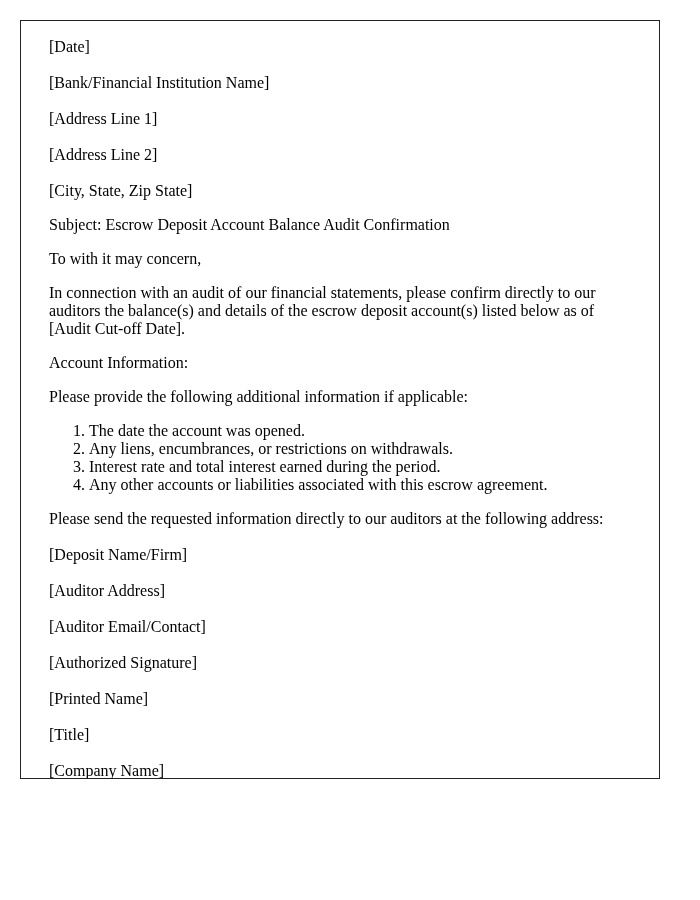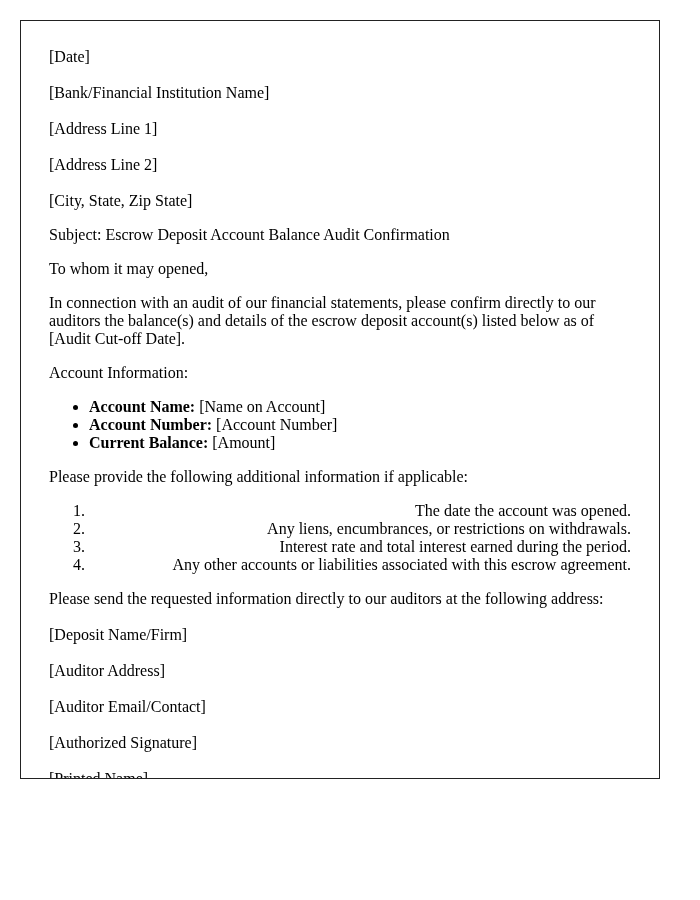--- a/index.html
+++ b/index.html
@@ -16,21 +16,21 @@
   }
   .letter {
     position: absolute;
     left: 20px;
     top: 20px;
     width: 640px;
     height: 759px;
     box-sizing: border-box;
     border: 1.5px solid #222222;
     background: #ffffff;
-    padding: 27px 28px;
+    padding: 17px 28px;
     font-size: 16px;
     line-height: 18px;
     overflow: hidden;
   }
   .para {
     margin: 16px 0;
   }
   .letter > .para:first-child {
     margin-top: 0;
   }
@@ -46,21 +46,20 @@
   }
   ul.bullets {
     margin: 16px 0;
     padding-left: 40px;
     list-style-type: disc;
   }
   ol.numbered {
     margin: 4px 0;
     padding-left: 40px;
     list-style-type: decimal;
-    text-align: right;
   }
   li {
     line-height: 18px;
   }
 </style>
 </head>
 <body>
 
 <div class="letter">
 
@@ -68,31 +67,26 @@
 
   <div class="para">
     <div class="line">[Bank/Financial Institution Name]</div>
     <div class="line">[Address Line 1]</div>
     <div class="line">[Address Line 2]</div>
     <div class="line">[City, State, Zip State]</div>
   </div>
 
   <p class="para bold">Subject: Escrow Deposit Account Balance Audit Confirmation</p>
 
-  <p class="para">To whom it may opened,</p>
+  <p class="para">To with it may concern,</p>
 
   <p class="para">In connection with an audit of our financial statements, please confirm directly to our auditors the balance(s) and details of the escrow deposit account(s) listed below as of [Audit Cut-off Date].</p>
 
   <p class="para bold">Account Information:</p>
 
-  <ul class="bullets">
-    <li><strong>Account Name:</strong> <span>[Name on Account]</span></li>
-    <li><strong>Account Number:</strong> <span>[Account Number]</span></li>
-    <li><strong>Current Balance:</strong> <span>[Amount]</span></li>
-  </ul>
 
   <p class="para">Please provide the following additional information if applicable:</p>
 
   <ol class="numbered">
     <li>The date the account was opened.</li>
     <li>Any liens, encumbrances, or restrictions on withdrawals.</li>
     <li>Interest rate and total interest earned during the period.</li>
     <li>Any other accounts or liabilities associated with this escrow agreement.</li>
   </ol>
 

